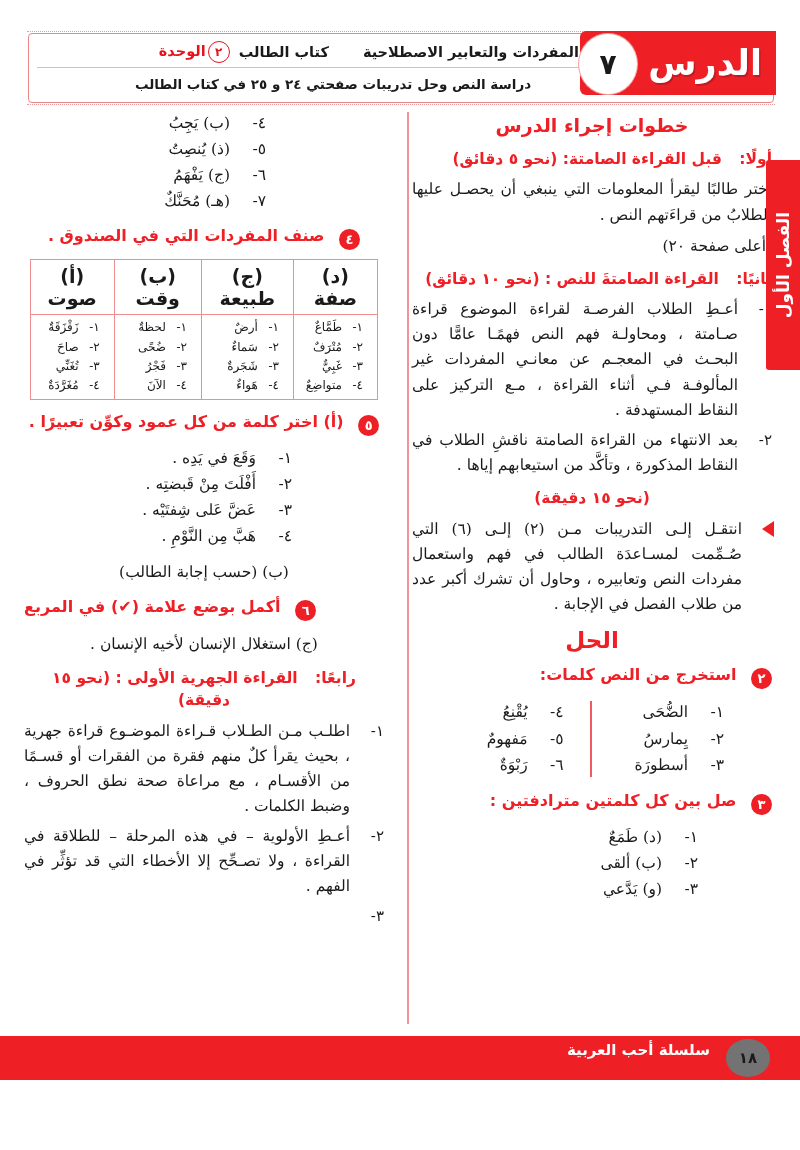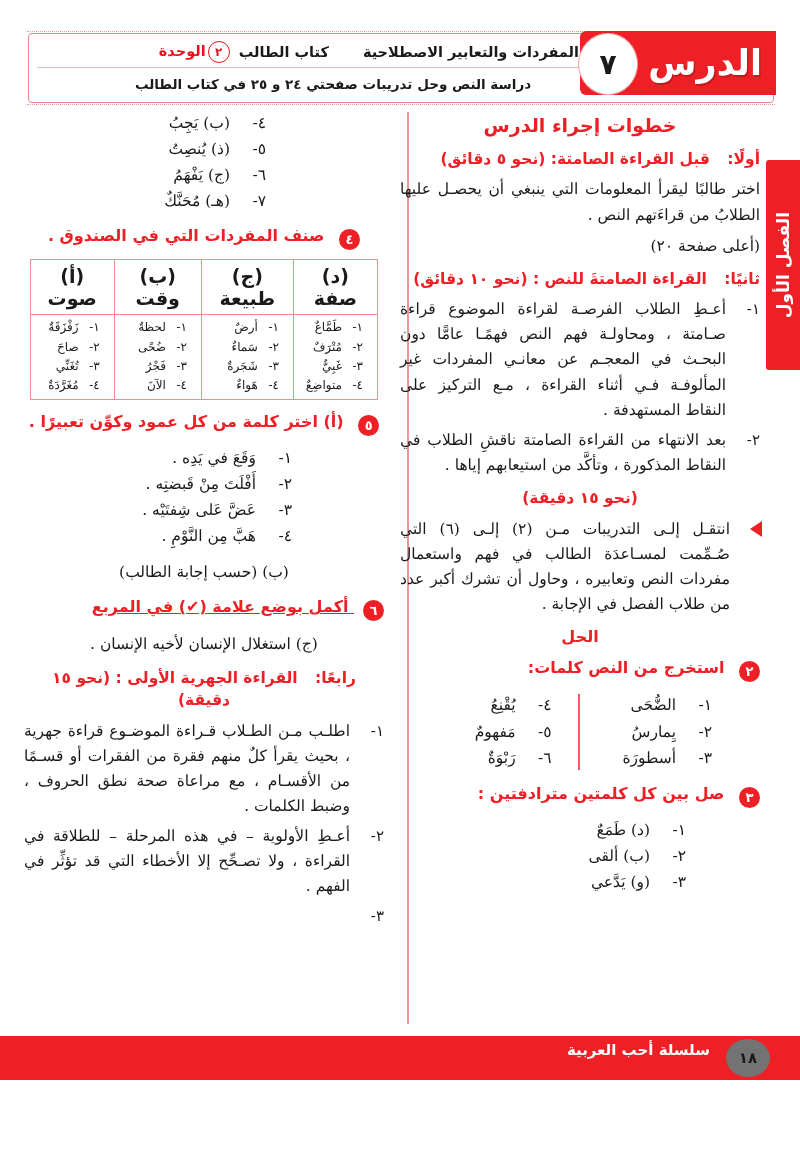--- a/index.html
+++ b/index.html
@@ -215,21 +215,21 @@
     width: 2px;
     height: 912px;
     background: #ef9498;
   }
   .col {
     position: absolute;
     top: 0;
     width: 360px;
     height: 918px;
   }
-  .col-right { right: 12px; }
+  .col-right { right: 0; }
   .col-left  { left: 0; }
 
   
   .main-title {
     text-align: center;
     color: #ee2026;
     font-size: 19px;
     font-weight: bold;
     margin: 6px 0 12px 0;
   }
@@ -298,21 +298,21 @@
     color: #ee2026;
     font-size: 16px;
     font-weight: bold;
     margin: 12px 0 9px 0;
     text-align: right;
   }
 
   .solve-title {
     text-align: center;
     color: #ee2026;
-    font-size: 16px;
+    font-size: 23px;
     font-weight: bold;
     margin: 10px 0 8px 0;
   }
 
   .tri-marker {
     position: absolute;
     right: -2px;
     top: 4px;
     width: 0; height: 0;
     border-top: 8px solid transparent;
@@ -652,21 +652,21 @@
           <span>عَضَّ عَلى شِفتَيْه .</span>
         </li>
         <li>
           <span class="idx">٤-</span>
           <span>هَبَّ مِن النَّوْمِ .</span>
         </li>
       </ul>
 
       <div class="plain-line center">(ب)  (حسب إجابة الطالب)</div>
 
-      <div class="qline" style="text-align:right;text-decoration:underline;">
+      <div class="qline" style="text-align:left;">
         <span class="qnum">٦</span>
         <span>أكمل بوضع علامة (✔) في المربع</span>
       </div>
       <div class="plain-line center">(ج) استغلال الإنسان لأخيه الإنسان .</div>
 
       <div class="sec-head" style="text-align:center;">
         <span class="ord">رابعًا:</span>
         <span>القراءة الجهرية الأولى : (نحو ١٥ دقيقة)</span>
       </div>
 

